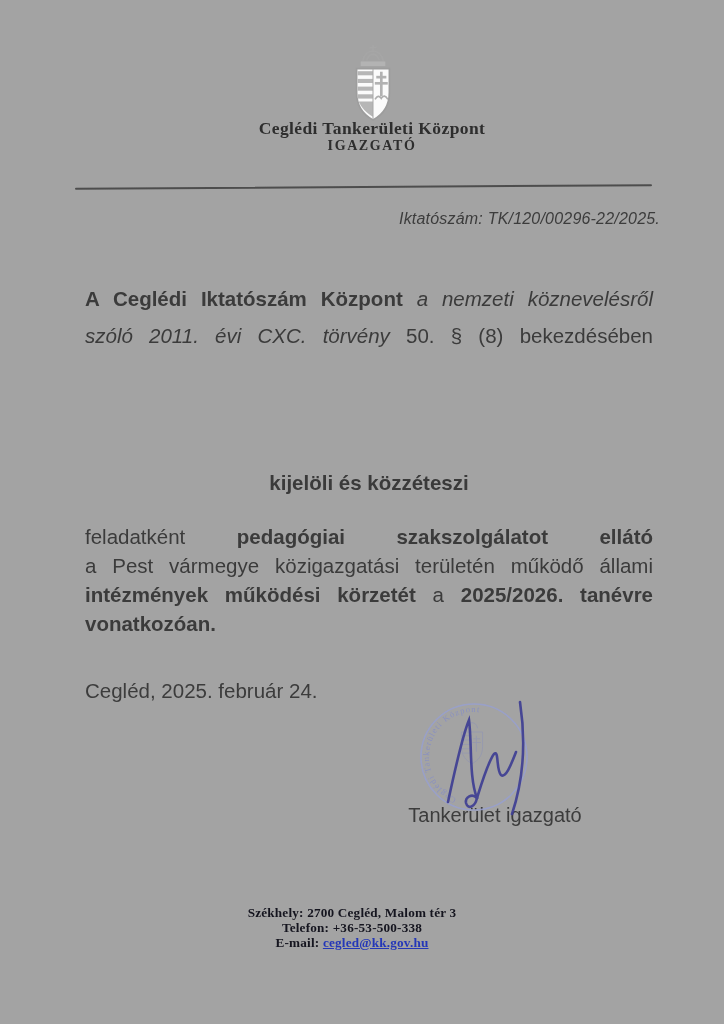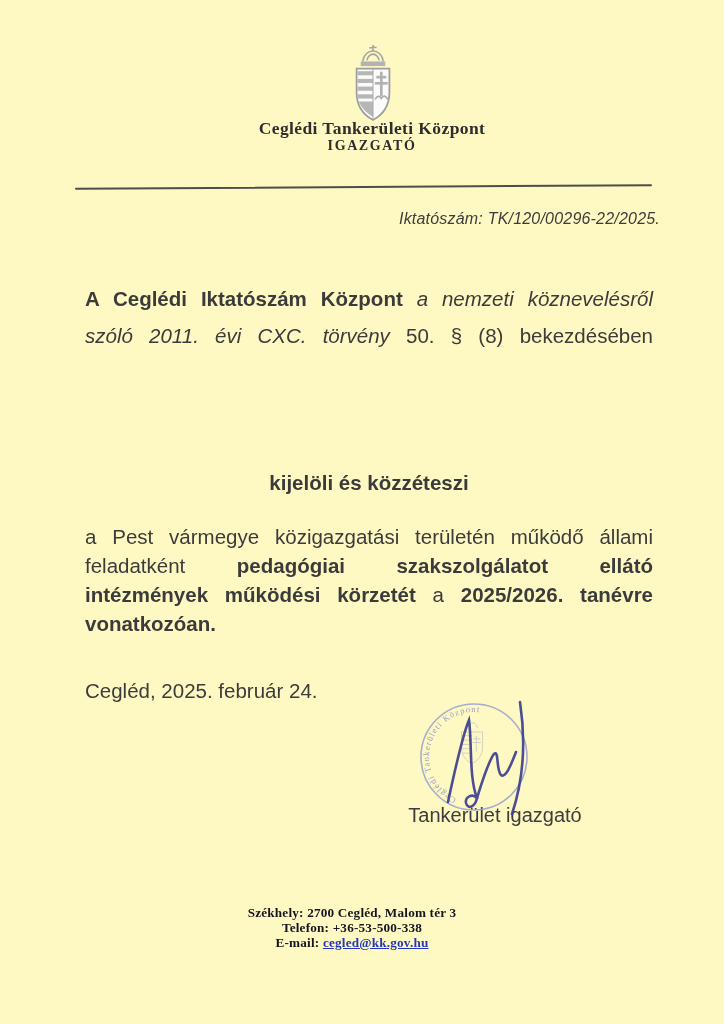--- a/index.html
+++ b/index.html
@@ -1,19 +1,19 @@
 <!DOCTYPE html>
 <html lang="hu"><head>
 <meta charset="utf-8">
 <style>
   html,body{margin:0;padding:0;background:#ffffff;}
   .page{
     position:relative;
     width:724px;height:1024px;
-    background:#fef9c3;
+    background:#a3a3a3;
     overflow:hidden;
     font-family:"Liberation Sans",sans-serif;
     color:#3b3b3b;
   }
   
   .crest{position:absolute;left:338px;top:44px;width:70px;height:78px;}
   .org-name{
     position:absolute;left:0;right:0;top:118px;text-align:center;
     transform:translateX(10px);
     font-family:"Liberation Serif",serif;font-weight:bold;
@@ -109,22 +109,22 @@
   <div class="refline">Iktatószám: TK/120/00296-22/2025.</div>
 
   <div class="bodycol p1">
     <div class="jline"><span class="seg-b">A Ceglédi Iktatószám Központ</span><span class="seg-i"> a nemzeti köznevelésről</span></div>
     <div class="jline"><span class="seg-i">szóló 2011. évi CXC. törvény</span><span> 50. § (8) bekezdésében</span></div>
   </div>
 
   <div class="center-statement">kijelöli és közzéteszi</div>
 
   <div class="bodycol p2">
+    <div class="jline"><span>feladatként </span><span class="seg-b">pedagógiai szakszolgálatot ellátó</span></div>
     <div class="jline"><span>a Pest vármegye közigazgatási területén működő állami</span></div>
-    <div class="jline"><span>feladatként </span><span class="seg-b">pedagógiai szakszolgálatot ellátó</span></div>
     <div class="jline"><span class="seg-b">intézmények működési körzetét</span><span> a </span><span class="seg-b">2025/2026. tanévre</span></div>
     <div class="lline"><span class="seg-b">vonatkozóan.</span></div>
   </div>
 
   <div class="dateline">Cegléd, 2025. február 24.</div>
 
   <div class="sig-block">
     <div class="sig-title">Tankerület igazgató</div>
   </div>
 

